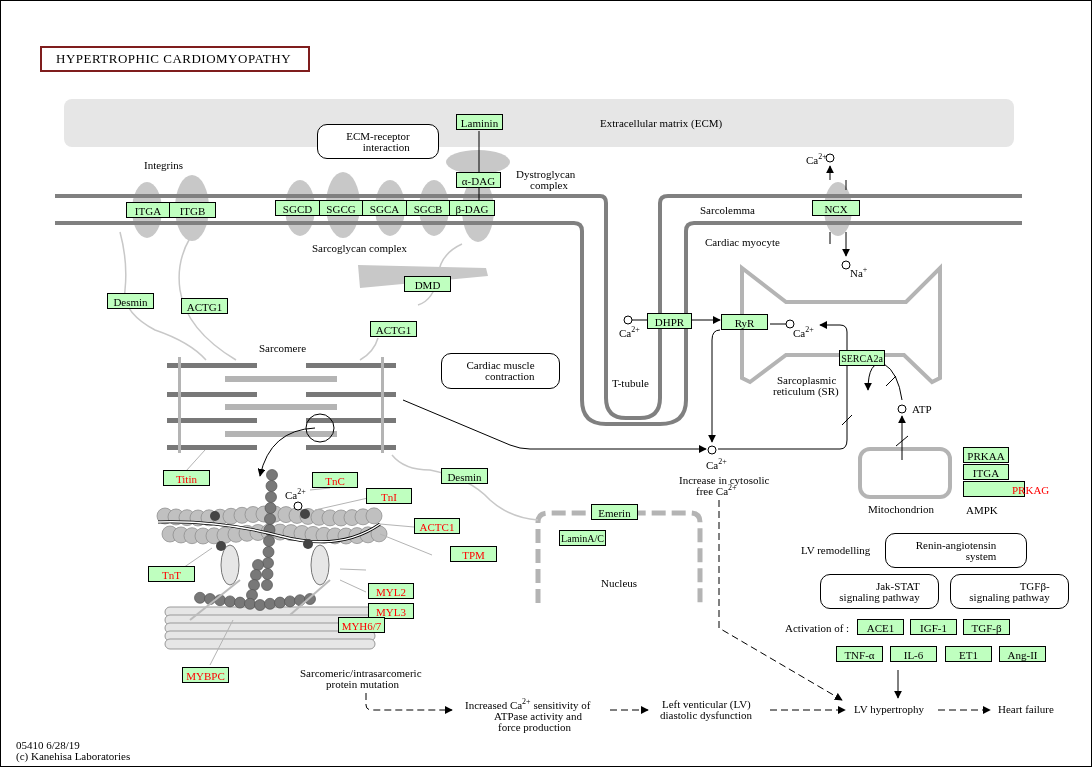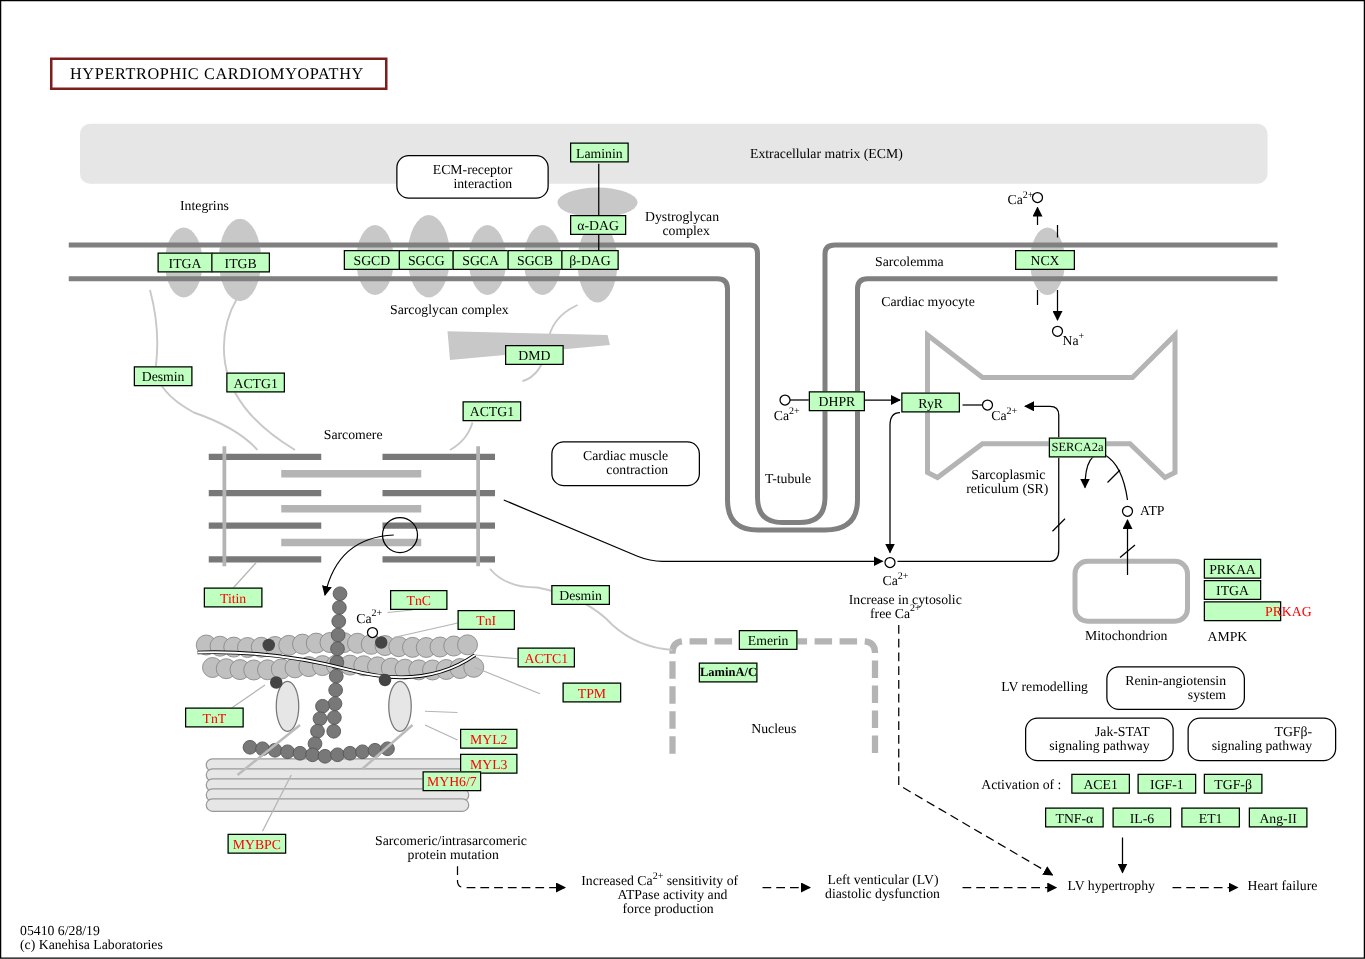--- a/index.html
+++ b/index.html
@@ -254,21 +254,21 @@
 <div class="lbl" style="left:868px;top:504px;">Mitochondrion</div>
 <div class="lbl" style="left:966px;top:505px;">AMPK</div>
 <div class="lbl" style="left:601px;top:578px;">Nucleus</div>
 
 <div class="map" style="left:317px;top:124px;width:122px;height:35px;">
   <span><span>ECM-receptor</span><br><span>interaction</span></span>
 </div>
 <div class="map" style="left:441px;top:353px;width:119px;height:36px;">
   <span><span>Cardiac muscle</span><br><span>contraction</span></span>
 </div>
-<div class="map" style="left:885px;top:533px;width:111px;height:35px;">
+<div class="map" style="left:885px;top:533px;width:142px;height:35px;">
   <span><span>Renin-angiotensin</span><br><span>system</span></span>
 </div>
 <div class="map" style="left:820px;top:574px;width:119px;height:35px;">
   <span><span>Jak-STAT</span><br><span>signaling pathway</span></span>
 </div>
 <div class="map" style="left:950px;top:574px;width:119px;height:35px;">
   <span><span>TGFβ-</span><br><span>signaling pathway</span></span>
 </div>
 
 <div class="gene" style="left:456px;top:114px;width:47px;">Laminin</div>
@@ -293,21 +293,21 @@
 <div class="gene red" style="left:366px;top:488px;width:46px;font-family:Liberation Serif, serif;">TnI</div>
 <div class="gene red" style="left:414px;top:518px;width:46px;">ACTC1</div>
 <div class="gene red" style="left:434px;top:546px;width:47px;margin-left:16px;">TPM</div>
 <div class="gene red" style="left:148px;top:566px;width:47px;">TnT</div>
 <div class="gene red" style="left:368px;top:562px;width:46px;margin-top:41px;">MYL3</div>
 <div class="gene red" style="left:368px;top:583px;width:46px;">MYL2</div>
 <div class="gene red" style="left:338px;top:617px;width:47px;">MYH6/7</div>
 <div class="gene red" style="left:182px;top:667px;width:47px;">MYBPC</div>
 <div class="gene" style="left:441px;top:468px;width:47px;">Desmin</div>
 <div class="gene" style="left:591px;top:504px;width:47px;">Emerin</div>
-<div class="gene" style="left:559px;top:530px;width:47px;font-size:10px;font-weight:bold;">LaminA/C</div>
+<div class="gene" style="left:559px;top:530px;width:47px;font-size:10px;">LaminA/C</div>
 <div class="gene" style="left:963px;top:447px;width:46px;">PRKAA</div>
 <div class="gene" style="left:963px;top:464px;width:46px;">ITGA</div>
 <div class="gene red" style="left:963px;top:481px;width:62px;padding-left:48px;">PRKAG</div>
 <div class="gene" style="left:857px;top:619px;width:47px;">ACE1</div>
 <div class="gene" style="left:910px;top:619px;width:47px;">IGF-1</div>
 <div class="gene" style="left:963px;top:619px;width:47px;">TGF-β</div>
 <div class="gene" style="left:836px;top:646px;width:47px;">TNF-α</div>
 <div class="gene" style="left:890px;top:646px;width:47px;">IL-6</div>
 <div class="gene" style="left:945px;top:646px;width:47px;">ET1</div>
 <div class="gene" style="left:999px;top:646px;width:47px;">Ang-II</div>

